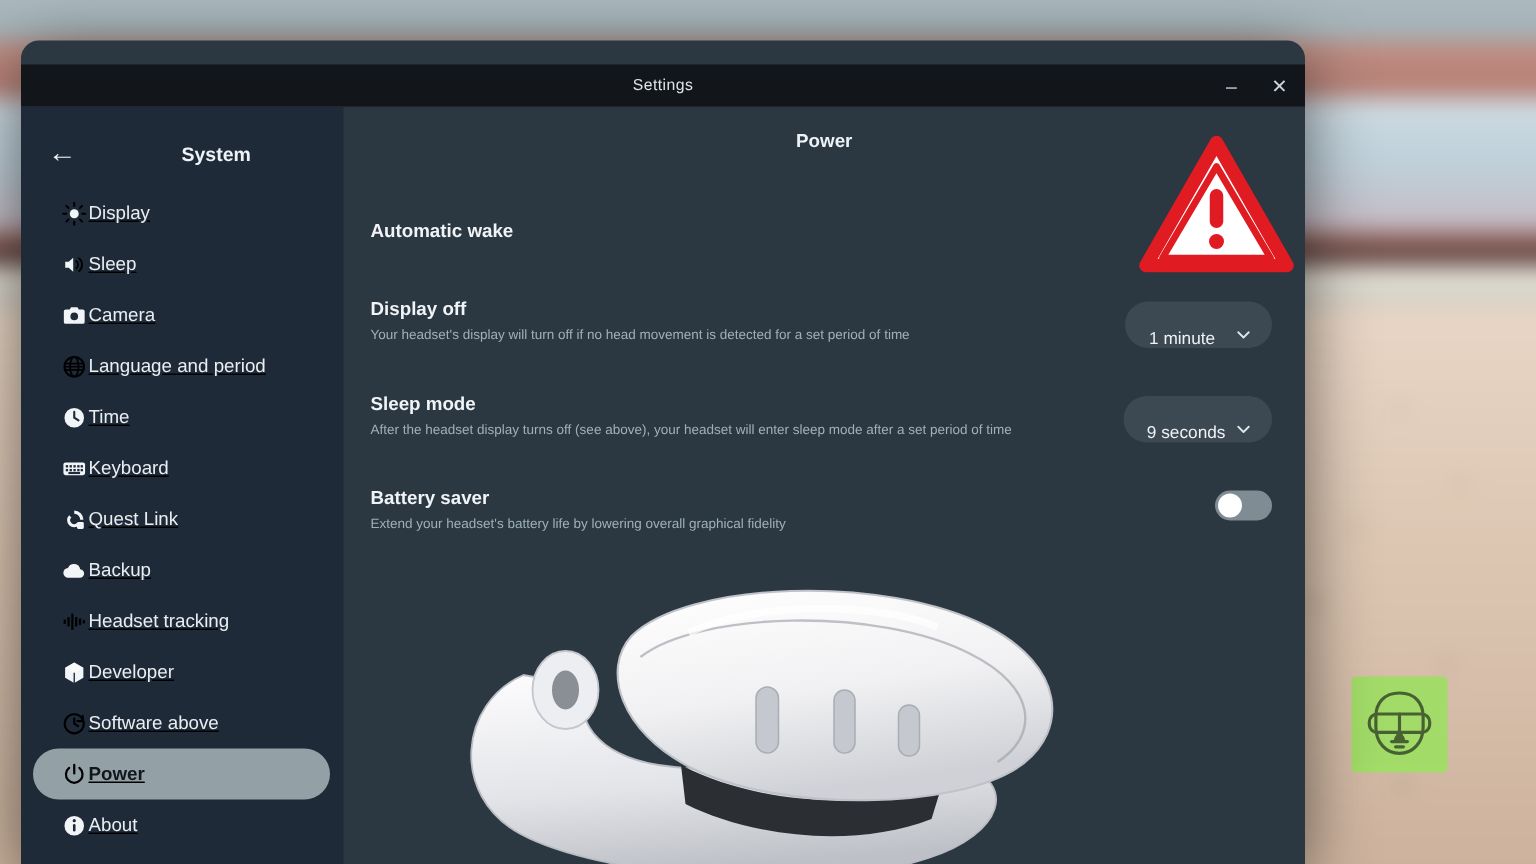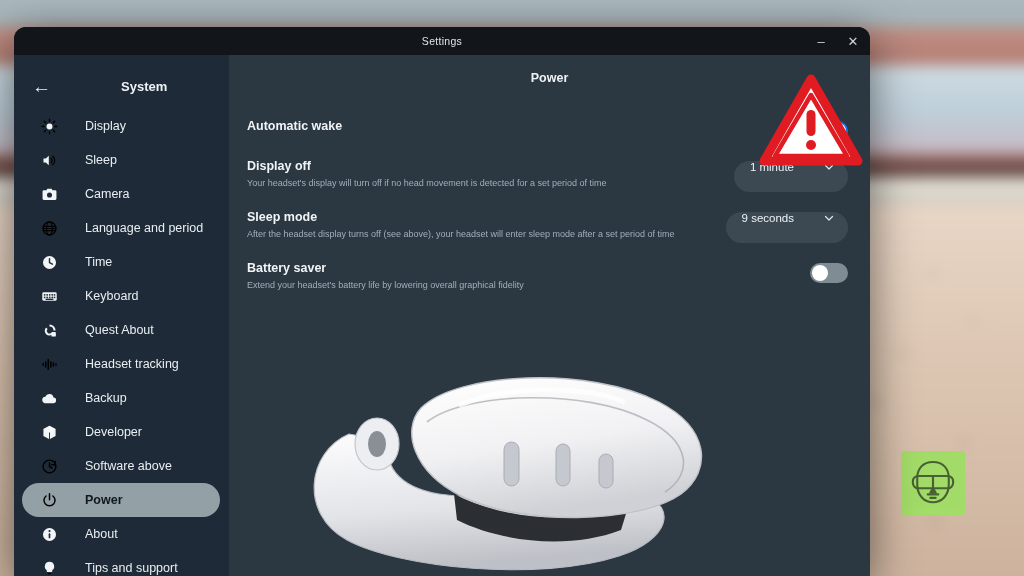--- a/index.html
+++ b/index.html
@@ -50,21 +50,21 @@
   
   #window {
     position:absolute; left:14px; top:27px; width:856px; height:549px;
     background:#2b3741;
     border-radius:12px 12px 0 0;
     overflow:hidden;
     box-shadow:0 10px 45px rgba(0,0,0,.55);
   }
   #titlebar {
     height:28px; background:#12161b;
-    display:flex; align-items:center; position:relative;
+    display:flex; align-items:center; position:relative;margin-top:16px;
   }
   #titlebar .title {
     position:absolute; left:0; right:0; text-align:center;
     font-size:10.5px; color:#dfe4e8; letter-spacing:.3px;
   }
   .winbtns { position:absolute; right:10px; display:flex; gap:18px; align-items:center; }
   .winbtn {
     color:#ccd3d9; font-size:13px; line-height:1; cursor:default;
     width:14px; text-align:center;
   }
@@ -77,40 +77,41 @@
     padding-top:8px; position:relative;
   }
   #sidebar-head {
     height:46px; display:flex; align-items:center; padding-left:18px; gap:30px;
   }
   #back-arrow { color:#eef2f5; font-size:19px; line-height:1; }
   #sidebar-title { color:#eef2f5; font-size:13px; font-weight:bold;margin-left:40px; }
 
   .nav-item {
     height:34px; display:flex; align-items:center;
-    padding-left:18px; gap:26px; border-radius:17px;
+    padding-left:18px; gap:0; border-radius:17px;
     margin:0 9px 0 8px;
+    text-decoration:underline;
   }
   .nav-item.active { background:#93a0a6; }
   .nav-item.active .nav-label { color:#10171d; font-weight:bold; }
   .nav-item.active .nav-ic svg { fill:#10171d; stroke:#10171d; }
   .nav-ic { width:19px; height:19px; display:flex; align-items:center; justify-content:center; flex:0 0 19px; }
   .nav-ic svg { width:17px; height:17px; fill:#f2f5f7; }
   .nav-label { color:#e9eef1; font-size:12.5px; white-space:nowrap; }
 
   
   #main { flex:1; position:relative; }
   #main-header {
     height:46px; display:flex; align-items:center; justify-content:center;
   }
   #main-title { color:#eef2f5; font-size:12.5px; font-weight:bold; }
 
   .setting-row {
     display:flex; align-items:flex-start;
-    padding:0 22px 0 18px; margin-top:18px;
+    padding:0 22px 0 18px; margin-top:30px;
   }
   .setting-text { flex:1; padding-right:24px; }
   .setting-name { color:#f0f4f7; font-size:12.5px; font-weight:bold; margin-bottom:4px; }
   .setting-desc { color:#9fb0bb; font-size:9px; line-height:1.45; max-width:455px; }
   .setting-ctl { flex:0 0 auto; padding-top:2px; }
 
   
   .toggle { width:38px; height:20px; border-radius:10px; position:relative; }
   .toggle.on { background:#1a73e8; }
   .toggle.off { background:#7f8c93; }
@@ -119,21 +120,21 @@
     border-radius:50%; background:#fff;
     display:flex; align-items:center; justify-content:center;
   }
   .toggle.on .knob { right:2px; }
   .toggle.off .knob { left:2px; }
   .knob svg { width:10px; height:10px; }
 
   
   .dropdown {
     background:#3c4852; border-radius:18px; height:31px;
-    display:flex; align-items:flex-start; gap:29px;
+    display:flex; align-items:flex-end; gap:6px;
     padding:0 13px 0 16px; min-width:98px; justify-content:space-between;
   }
   .dropdown .dd-label { color:#eef2f5; font-size:11.5px; white-space:nowrap; }
   .dropdown .dd-caret { color:#dfe6ea; font-size:10px; line-height:1; }
 
   
   #headset { position:absolute; left:60px; bottom:-18px; width:460px; height:250px; }
   #warning { position:absolute; left:530px; top:18px; width:104px; height:94px; }
 </style>
 </head>
@@ -262,44 +263,44 @@
             <span class="nav-label">Keyboard</span>
           </div>
           <div class="nav-item">
             <span class="nav-ic">
               <svg xmlns="http://www.w3.org/2000/svg" viewBox="0 0 24 24" width="17" height="17">
                 <path d="M12 3.4a8.6 8.6 0 018.6 8.6h-3A5.6 5.6 0 0012 6.4z"></path>
                 <path d="M7.2 7.8a6.6 6.6 0 109.4 9.3l-2.2-2.1a3.6 3.6 0 11-5.1-5.1z"></path>
                 <rect x="14.6" y="14.2" width="6.4" height="6.4" rx="1.3"></rect>
               </svg>
             </span>
-            <span class="nav-label">Quest About</span>
+            <span class="nav-label">Quest Link</span>
+          </div>
+          <div class="nav-item">
+            <span class="nav-ic">
+              <svg xmlns="http://www.w3.org/2000/svg" viewBox="0 0 24 24" width="17" height="17">
+                <path d="M6.6 18.6a4.6 4.6 0 01-.5-9.2 6 6 0 0111.5 1.2 3.9 3.9 0 01-.6 8z"></path>
+              </svg>
+            </span>
+            <span class="nav-label">Backup</span>
           </div>
           <div class="nav-item">
             <span class="nav-ic">
               <svg xmlns="http://www.w3.org/2000/svg" viewBox="0 0 24 24" width="17" height="17">
                 <g fill="currentColor">
                   <rect x="2" y="10" width="2.1" height="4"></rect>
                   <rect x="5.6" y="7.6" width="2.1" height="8.8"></rect>
                   <rect x="9.2" y="4.4" width="2.1" height="15.2"></rect>
                   <rect x="12.8" y="7.6" width="2.1" height="8.8"></rect>
                   <rect x="16.4" y="9" width="2.1" height="6"></rect>
                   <rect x="20" y="10.4" width="2.1" height="3.2"></rect>
                 </g>
               </svg>
             </span>
             <span class="nav-label">Headset tracking</span>
-          </div>
-          <div class="nav-item">
-            <span class="nav-ic">
-              <svg xmlns="http://www.w3.org/2000/svg" viewBox="0 0 24 24" width="17" height="17">
-                <path d="M6.6 18.6a4.6 4.6 0 01-.5-9.2 6 6 0 0111.5 1.2 3.9 3.9 0 01-.6 8z"></path>
-              </svg>
-            </span>
-            <span class="nav-label">Backup</span>
           </div>
           <div class="nav-item">
             <span class="nav-ic">
               <svg xmlns="http://www.w3.org/2000/svg" viewBox="0 0 24 24" width="17" height="17">
                 <path d="M12 2.4l8.6 4.8v9.6L12 21.6 3.4 16.8V7.2z"></path>
                 <path d="M12 2.4l8.6 4.8L12 12 3.4 7.2z" fill="#ffffff" opacity=".55"></path>
                 <path d="M12 12v9.6" stroke="#1f2a38" stroke-width="1.3"></path>
               </svg>
             </span>
             <span class="nav-label">Developer</span>

